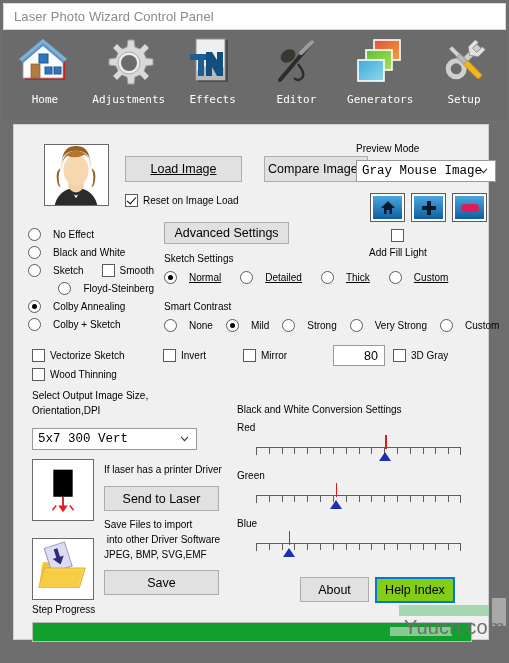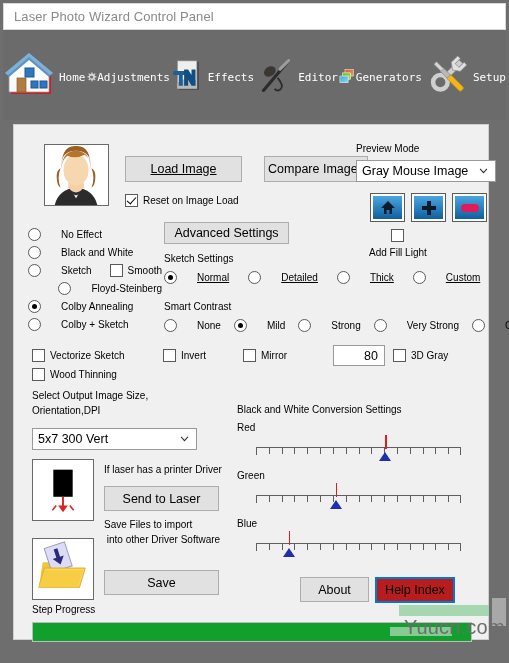--- a/index.html
+++ b/index.html
@@ -32,21 +32,21 @@
 
   
   .toolbar {
     position: absolute; left: 3px; top: 30px;
     width: 503px; height: 90px;
     background: #6b6b6b;
     display: flex; align-items: flex-start;
   }
   .tb-item {
     width: 84px; height: 90px;
-    display: flex; 
+    display: flex; flex-direction: column;
     align-items: center; justify-content: flex-start;
     padding-top: 4px;
   }
   .tb-icon { width: 56px; height: 58px; display: block; }
   .tb-label {
     font-family: "DejaVu Sans Mono", monospace;
     font-size: 11px; color: #ffffff;
     margin-top: 1px; white-space: nowrap;
   }
 
@@ -67,49 +67,49 @@
     background: #e1e1e1;
     border: 1px solid #adadad;
     font-family: "Liberation Sans", sans-serif;
     font-size: 12.5px; color: #000;
     text-align: center;
     display: flex; align-items: center; justify-content: center;
     cursor: default;
   }
   .btn.focus {
     border: 2px solid #0078d7;
-    background: #b91c1c;
+    background: #84cc16;
   }
   .lbl { font-size: 10px; color: #000; white-space: pre; }
   .chk { display: flex; align-items: center; gap: 5px; }
   .chkbox {
     width: 13px; height: 13px; background: #fff;
     border: 1px solid #5a5a5a; position: relative; flex: none;
   }
   .chkbox.on::after {
     content: ""; position: absolute;
     left: 3px; top: 0px; width: 4px; height: 8px;
     border: solid #000; border-width: 0 1.6px 1.6px 0;
     transform: rotate(42deg);
   }
-  .rad { display: flex; align-items: center; gap: 20px; }
+  .rad { display: flex; align-items: center; gap: 12px; }
   .radio {
     width: 13px; height: 13px; border-radius: 50%;
     background: #fff; border: 1px solid #5a5a5a;
     position: relative; flex: none;
   }
   .radio.on::after {
     content: ""; position: absolute; left: 3px; top: 3px;
     width: 5px; height: 5px; border-radius: 50%; background: #000;
   }
   .combo {
     background: #fff; border: 1px solid #9a9a9a;
     display: flex; align-items: center;
     font-size: 12.5px; color: #000;
-    padding-left: 5px; position: relative;
+    padding-left: 5px; position: relative; font-family: Liberation Mono, monospace;
   }
   .combo .chev {
     position: absolute; right: 7px; top: 50%;
     margin-top: -3px; width: 9px; height: 6px;
   }
   .txtbox {
     background: #fff; border: 1px solid #9a9a9a;
     font-size: 12.5px; color: #000;
     display: flex; align-items: center; justify-content: flex-end;
     padding-right: 6px;
@@ -448,20 +448,21 @@
           <path d="M31 54 l-5 -7 l10 0 z" fill="#e02020"></path>
           <line x1="24" y1="47" x2="20" y2="52" stroke="#e02020" stroke-width="1.6"></line>
           <line x1="38" y1="47" x2="42" y2="52" stroke="#e02020" stroke-width="1.6"></line>
         </svg>
       </div>
       <div class="lbl" style="position:absolute;left:80px;top:330px;">If laser has a printer Driver</div>
       <div class="btn" style="position:absolute;left:80px;top:352px;width:115px;height:25px;">Send to Laser</div>
 
       <div class="lbl" style="position:absolute;left:80px;top:385px;">Save Files to import</div>
       <div class="lbl" style="position:absolute;left:80px;top:400px;"> into other Driver Software</div>
+      <div class="lbl" style="position:absolute;left:80px;top:415px;">JPEG, BMP, SVG,EMF</div>
 
       <div class="thumb-box" style="position:absolute;left:8px;top:404px;width:62px;height:62px;">
         <svg viewBox="0 0 62 62" style="width:100%;height:100%;display:block;">
           <rect width="62" height="62" fill="#ffffff"></rect>
           <path d="M6 50 L10 24 L34 24 L30 50 Z" fill="#f0c53e"></path>
           <g transform="rotate(-18 26 22)">
             <rect x="16" y="6" width="22" height="26" fill="#dcdcf6" stroke="#9a9ac0" stroke-width="1"></rect>
             <path d="M25 10 l4 0 0 9 4 0 -6 8 -6 -8 4 0 z" fill="#2b2b7a"></path>
           </g>
           <path d="M6 50 L12 30 L54 30 L48 50 Z" fill="#fbd75b" stroke="#d8ae2c" stroke-width="1"></path>

